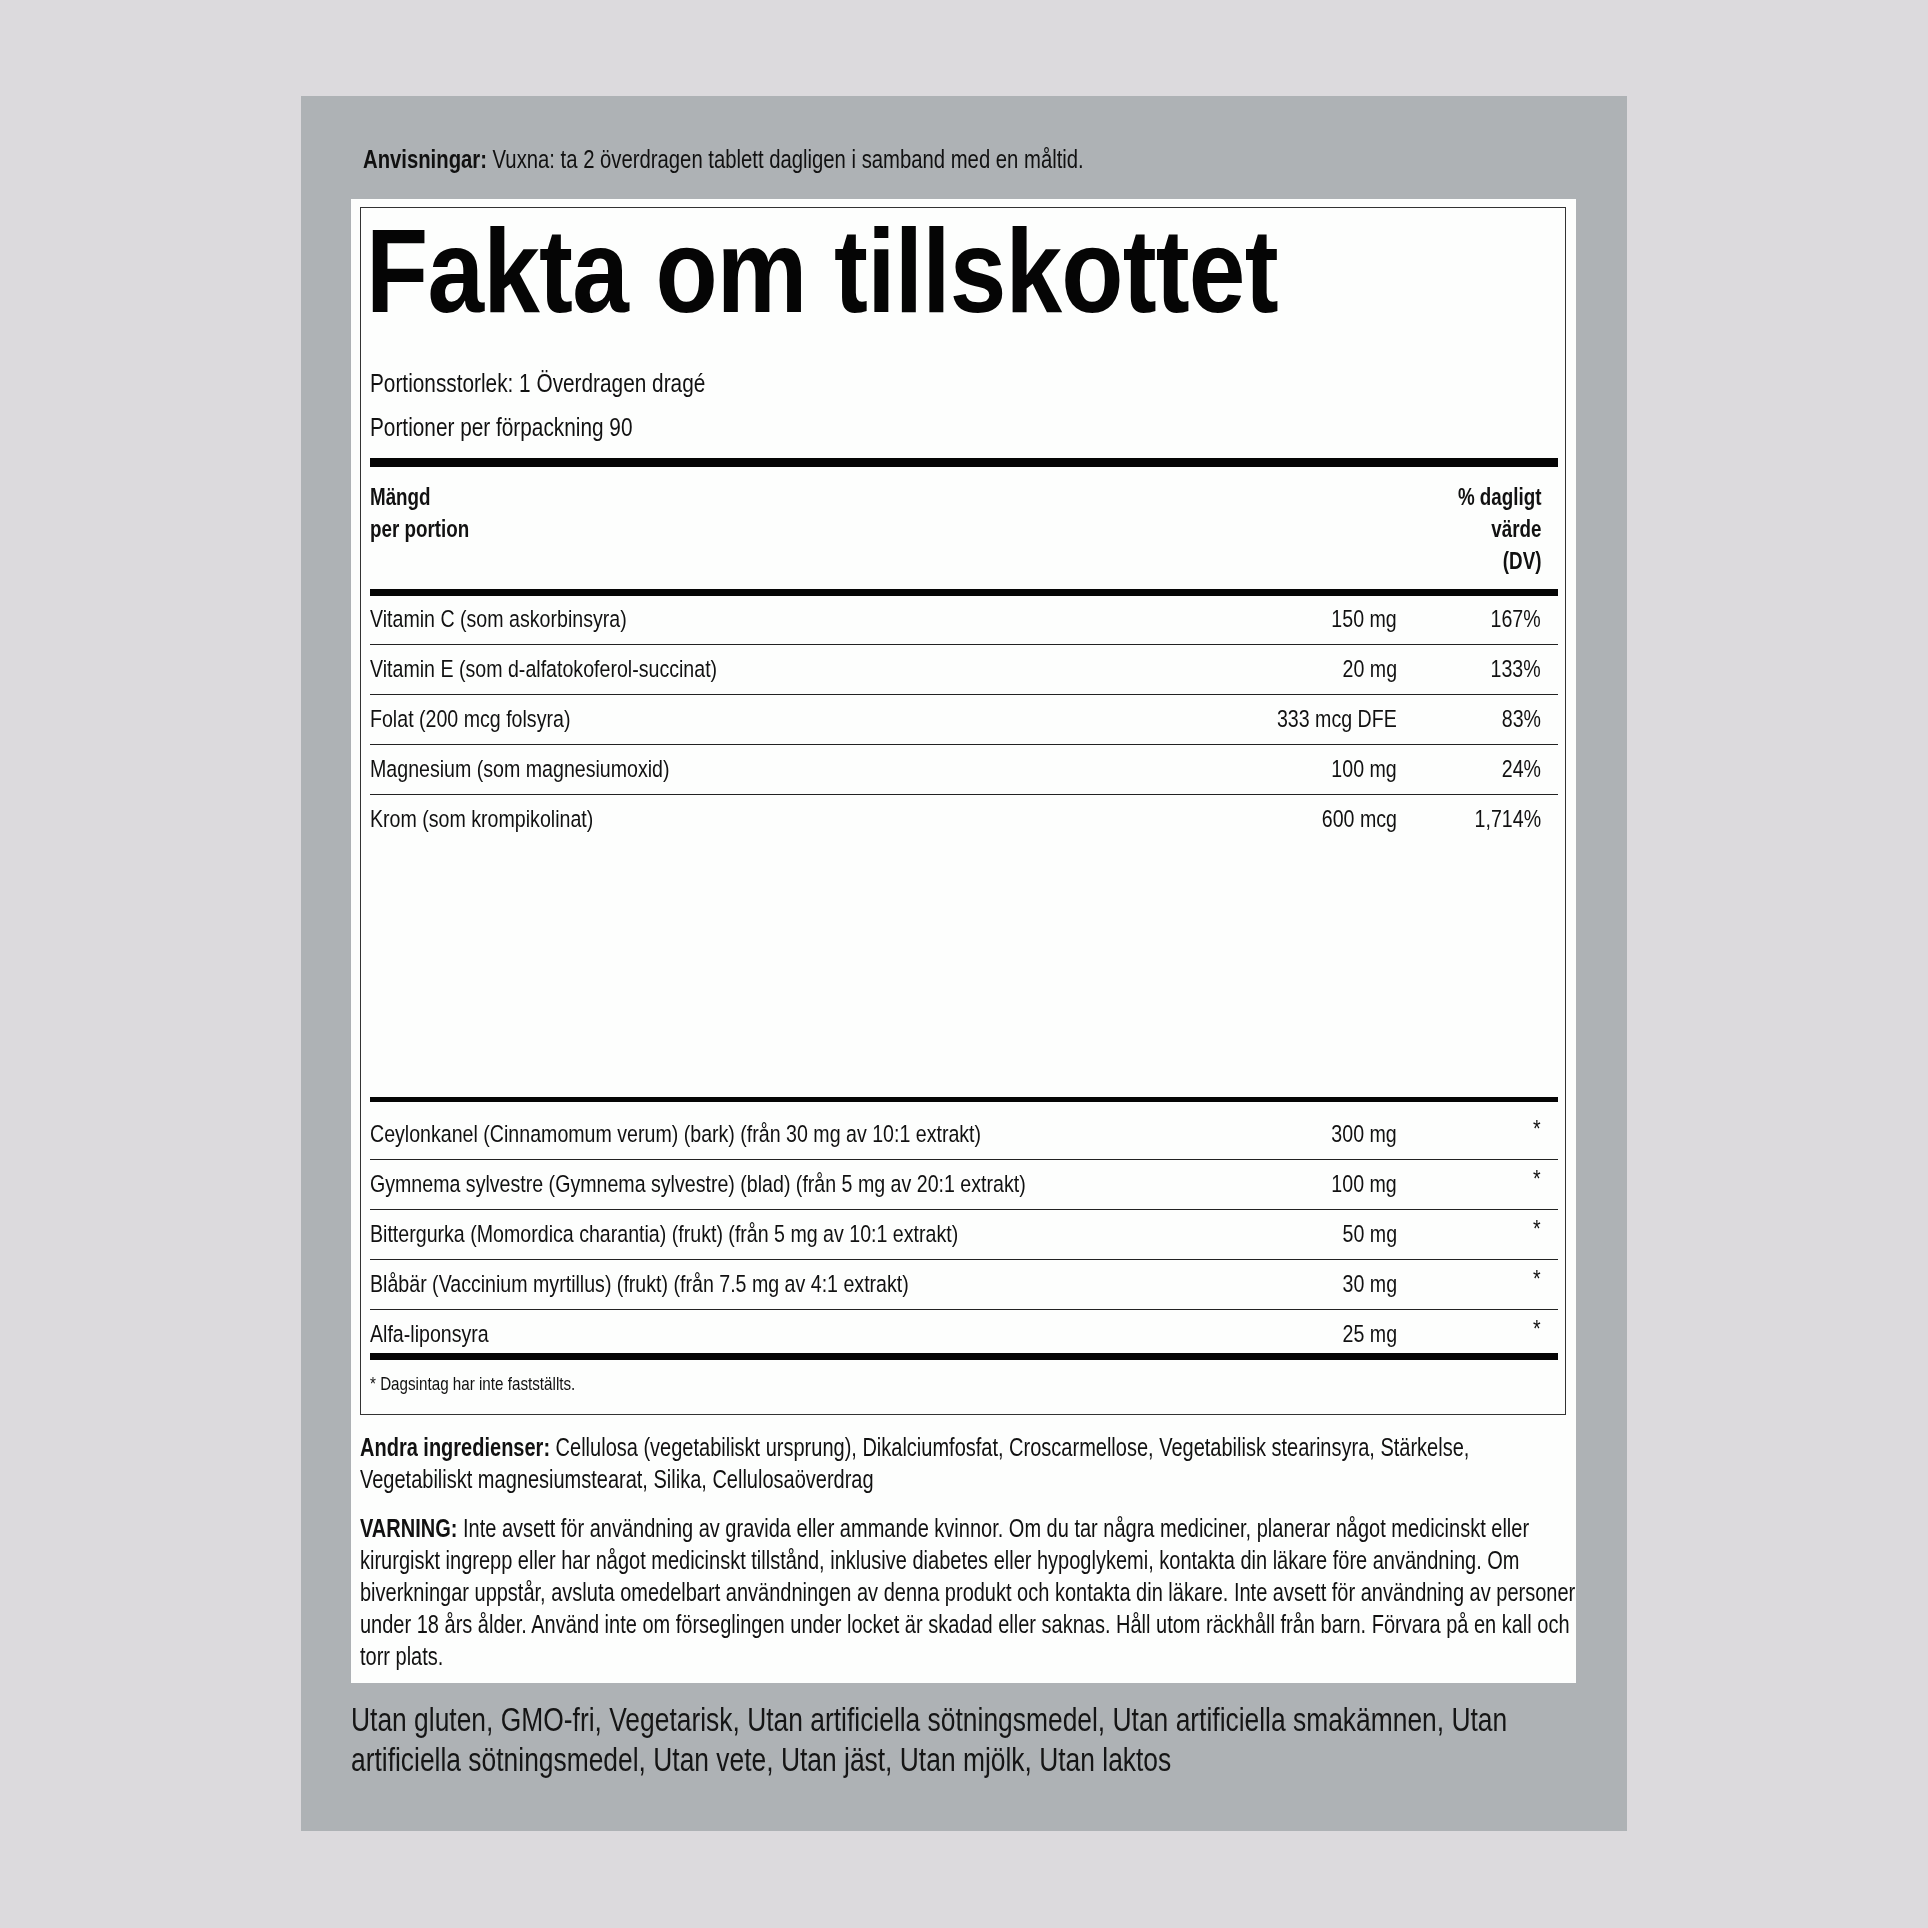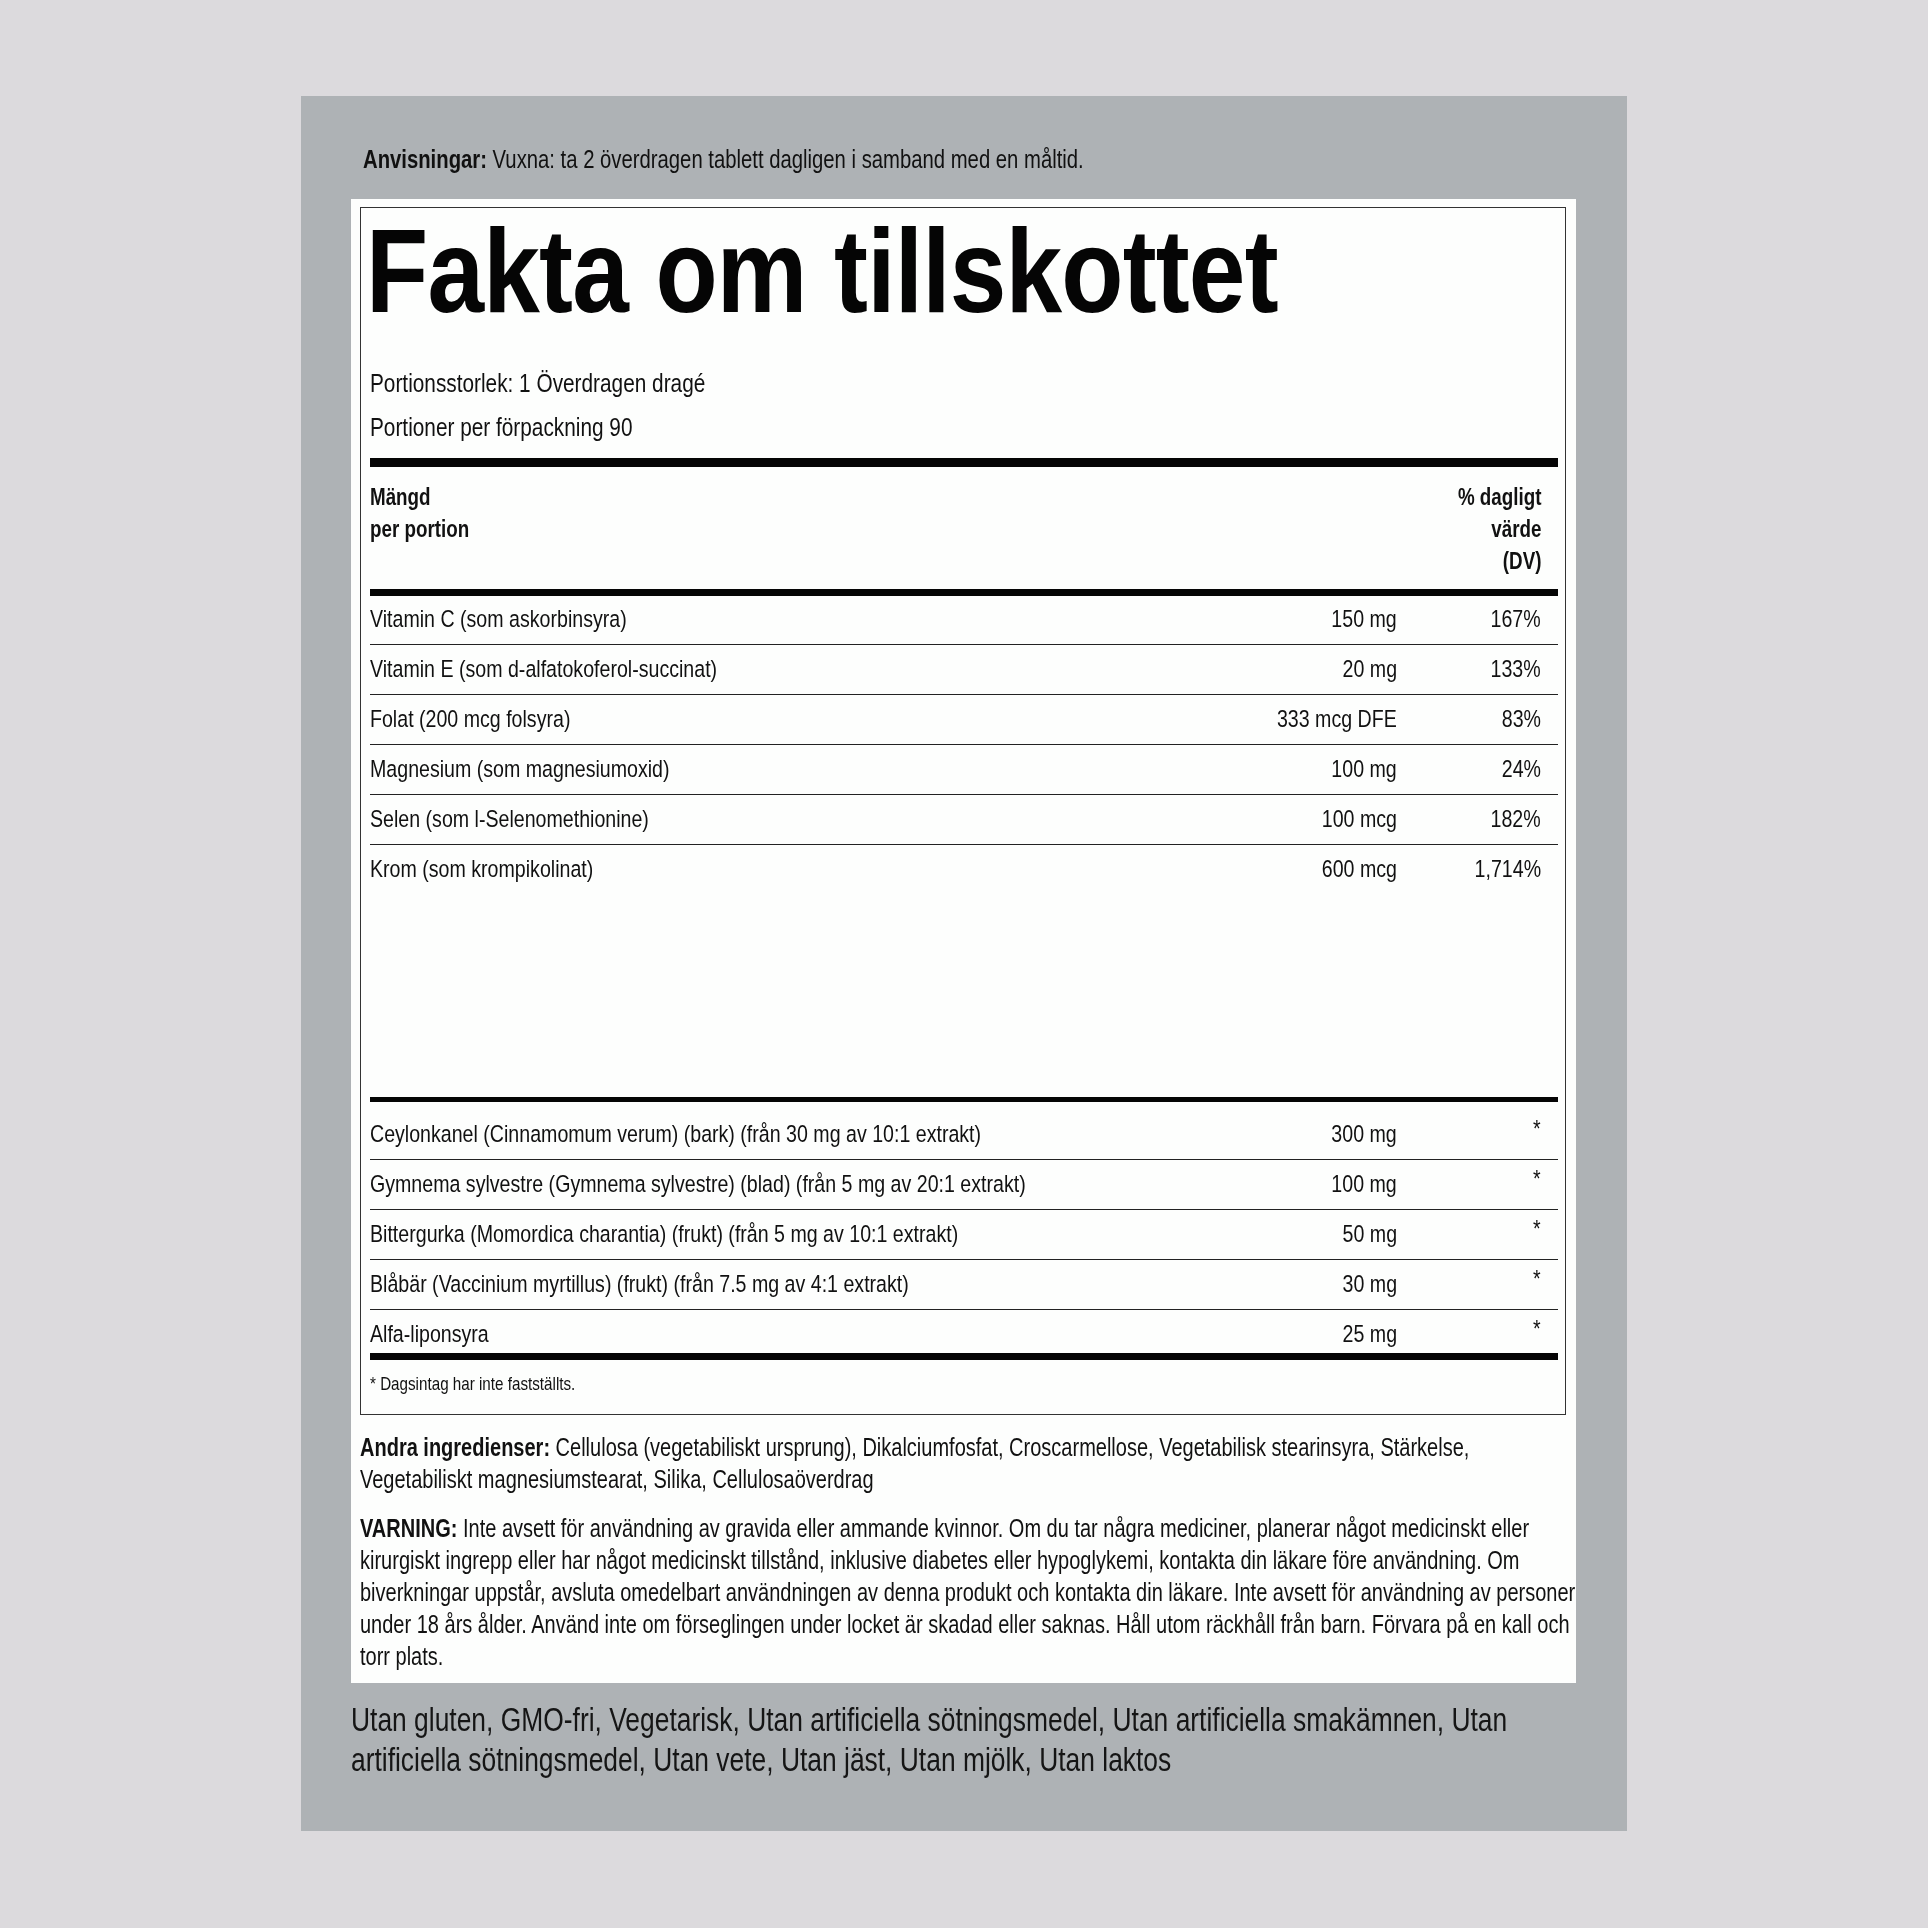--- a/index.html
+++ b/index.html
@@ -107,25 +107,20 @@
   <div class="row">
       <span class="cell c-name">Folat (200 mcg folsyra)</span>
       <span class="cell c-amt">333 mcg DFE</span>
       <span class="cell c-dv">83%</span>
     </div>
   <div class="row">
       <span class="cell c-name">Magnesium (som magnesiumoxid)</span>
       <span class="cell c-amt">100 mg</span>
       <span class="cell c-dv">24%</span>
     </div>
-  <div class="row">
-      <span class="cell c-name">Selen (som l-Selenomethionine)</span>
-      <span class="cell c-amt">100 mcg</span>
-      <span class="cell c-dv">182%</span>
-    </div>
   <div class="row last">
       <span class="cell c-name">Krom (som krompikolinat)</span>
       <span class="cell c-amt">600 mcg</span>
       <span class="cell c-dv">1,714%</span>
     </div>
 </div>
 
 <div class="bar" style="top:1097px;height:4.7px;"></div>
 
 <div class="rows" style="top:1102px;margin-top:8px;">

